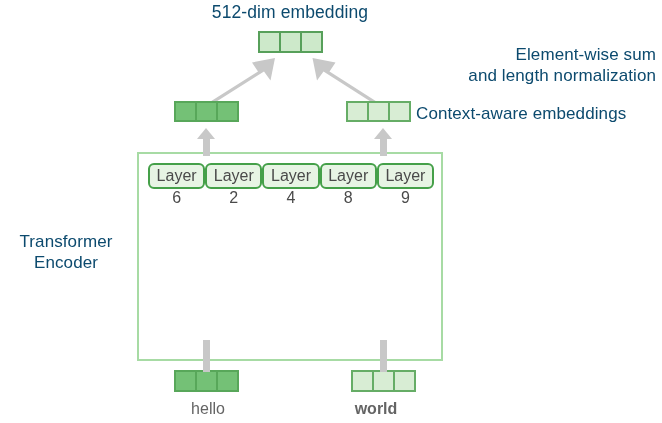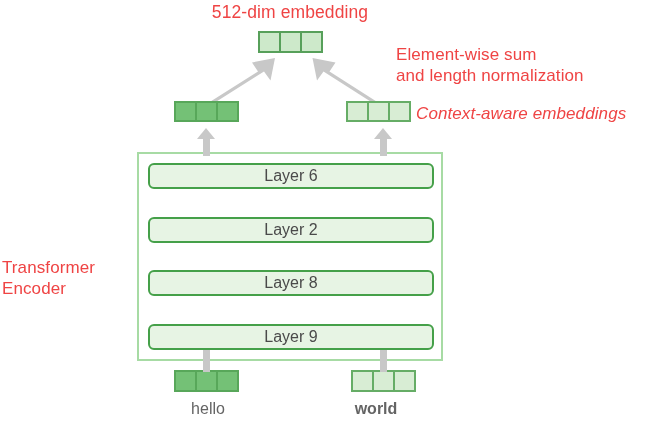--- a/index.html
+++ b/index.html
@@ -17,48 +17,46 @@
   .stage {
     position: absolute;
     left: 0; top: 0;
     width: 662px;
     height: 423px;
   }
   .abs { position: absolute; }
 
   
   .label-teal {
-    color: #ef4444;
+    color: #0c4a6e;
     font-size: 17px;
     line-height: 21px;
     white-space: pre-line;
     letter-spacing: 0.1px;
   }
   #title-512 {
     left: 0; top: 2px;
     width: 580px;
     text-align: center;
     font-size: 17.5px;
   }
   #sum-note {
     left: 396px; top: 44px;
     width: 260px;
-    text-align: left;
+    text-align: right;
   }
   #ctx-label {
     left: 416px; top: 103px;
     width: 240px;
     text-align: left;
-    font-style: italic;
   }
   #encoder-label {
     left: 2px; top: 231px;
     width: 128px;
-    text-align: left;
-    margin-top: 26px;
+    text-align: center;
   }
   .token-word {
     color: #646464;
     font-size: 16px;
     line-height: 20px;
     text-align: center;
   }
   #word-hello { left: 160px; top: 399px; width: 96px; }
   #word-world { left: 328px; top: 399px; width: 96px; font-weight: bold; }
 
@@ -89,21 +87,21 @@
     left: 137px; top: 152px;
     width: 306px; height: 209px;
     box-sizing: border-box;
     border: 2px solid #a7dba4;
     background: #ffffff;
   }
   #layer-stack {
     left: 148px; top: 163px;
     width: 286px; height: 187px;
     display: flex;
-    flex-direction: column;
+    flex-direction: row;
     justify-content: space-between;
   }
   .layer {
     box-sizing: border-box;
     height: 26px;
     border: 2px solid #45a049;
     border-radius: 6px;
     background: #e7f4e4;
     color: #4a4a4a;
     font-size: 16px;
@@ -192,20 +190,21 @@
   </div>
 
   <div class="abs vline" id="vin-left"></div>
   <div class="abs vline" id="vin-right"></div>
 
   <div class="abs" id="encoder-box"></div>
 
   <div class="abs" id="layer-stack">
     <div class="layer">Layer 6</div>
     <div class="layer">Layer 2</div>
+    <div class="layer">Layer 4</div>
     <div class="layer">Layer 8</div>
     <div class="layer">Layer 9</div>
   </div>
 
   <div class="abs label-teal" id="encoder-label">Transformer
 Encoder</div>
 
   <div class="abs vec solid" id="vec-in-left">
     <div class="cell"></div>
     <div class="cell"></div>

